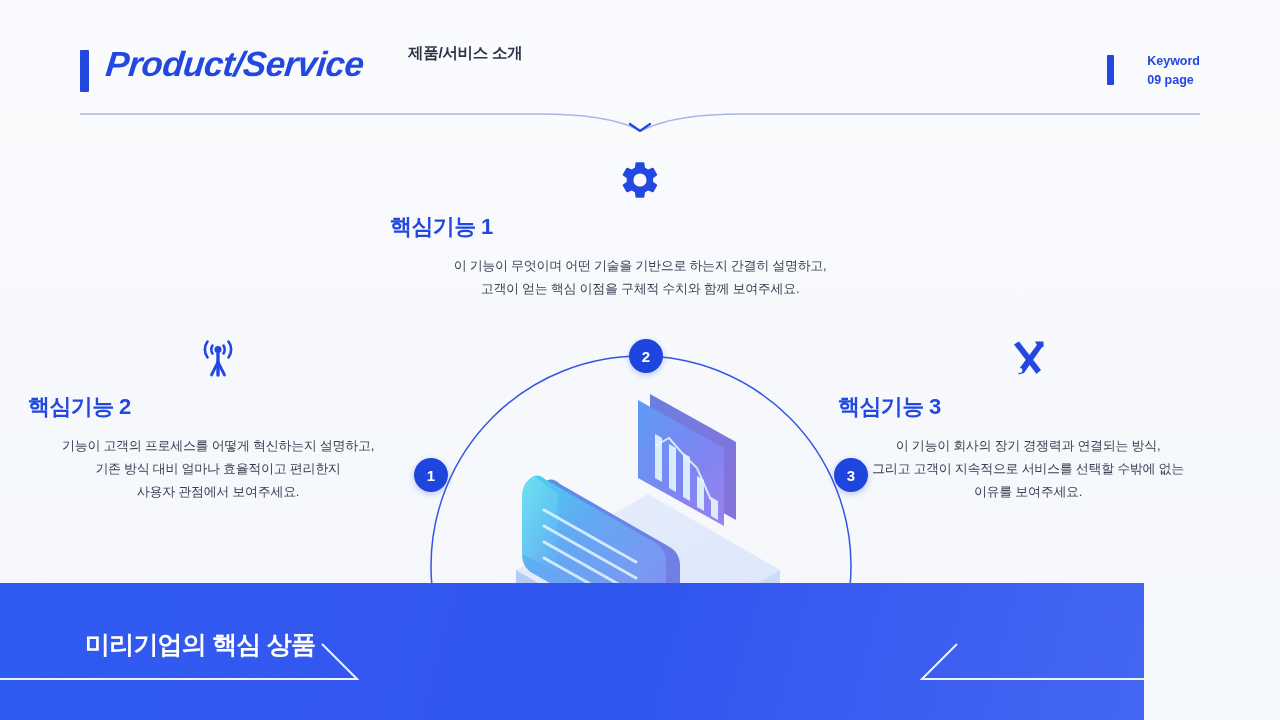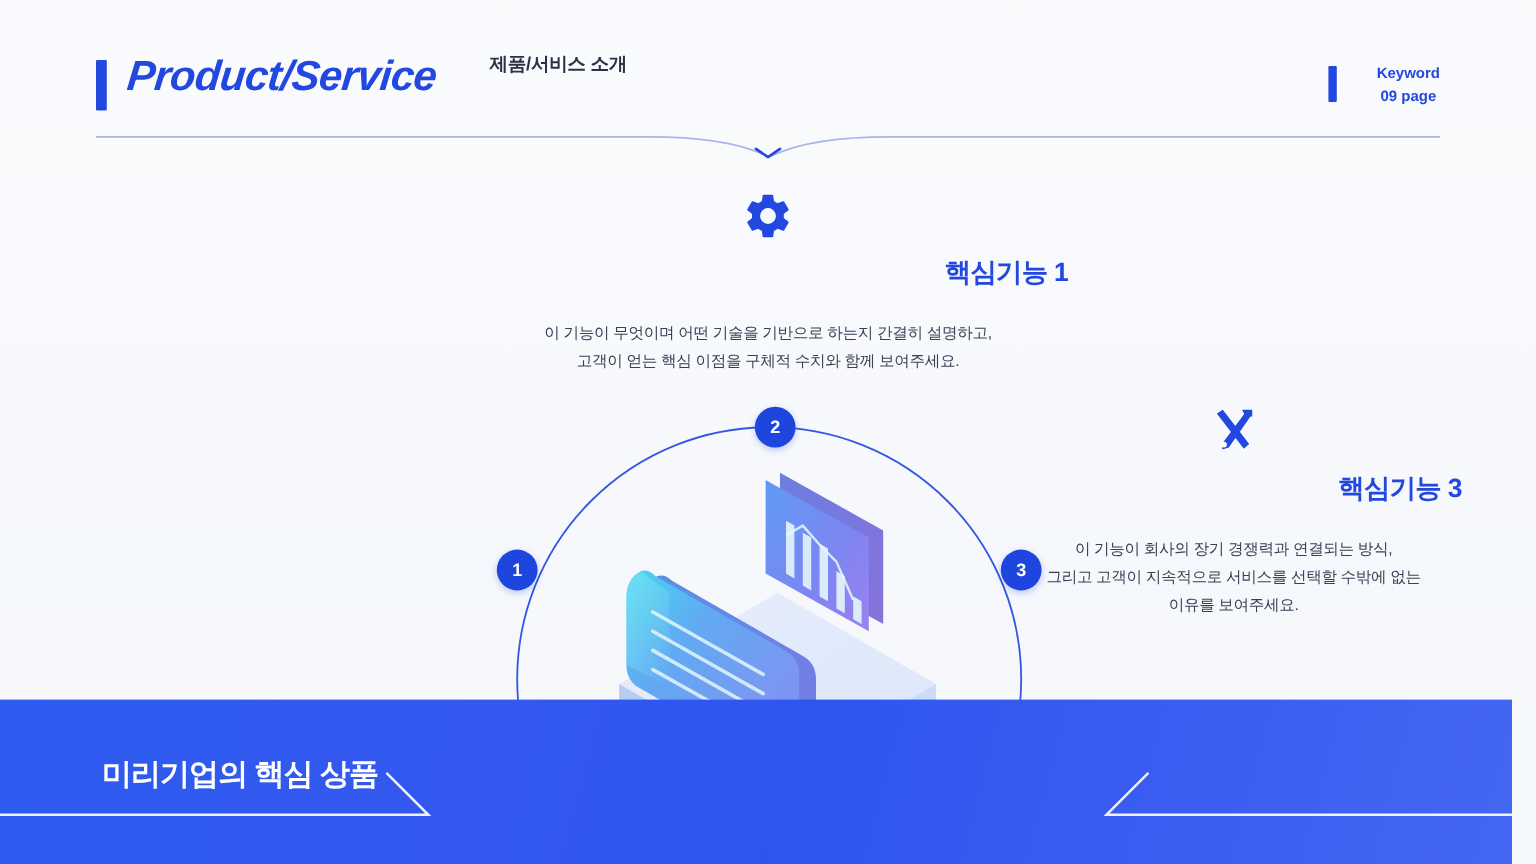--- a/index.html
+++ b/index.html
@@ -59,21 +59,21 @@
   .kw-accent {
     position: absolute;
     left: 1107px; top: 55px;
     width: 7px; height: 30px;
     background: #2348e0;
     border-radius: 1px;
   }
   .kw-text {
     position: absolute;
     right: 80px; top: 52px;
-    text-align: center;
+    text-align: left;
     color: #2348e0;
     font-size: 12.5px;
     font-weight: 700;
     line-height: 1.55;
   }
   .divider-svg {
     position: absolute;
     left: 0; top: 98px;
     width: 1280px; height: 34px;
   }
@@ -105,28 +105,28 @@
   
   .feature { position: absolute; }
   .feature .icon-wrap {
     display: flex;
     justify-content: center;
     align-items: flex-end;
     height: 44px;
   }
   .feature .f-title {
     margin-top: 10px;
-    text-align: right;
+    text-align: left;
     font-size: 22px;
     font-weight: 800;
     color: #2348e0;
     letter-spacing: -0.6px;
   }
   .feature .f-desc {
-    margin-top: 24px;
+    margin-top: 12px;
     text-align: center;
     font-size: 13px;
     line-height: 1.78;
     color: #3a4054;
     letter-spacing: -0.3px;
     white-space: pre-line;
   }
   .feature-top   { left: 390px; top: 158px; width: 500px; }
   .feature-left  { left: 28px;  top: 338px; width: 380px; }
   .feature-right { left: 838px; top: 338px; width: 380px; }
@@ -135,21 +135,21 @@
   .illus {
     position: absolute;
     left: 498px; top: 372px;
     width: 300px; height: 320px;
   }
 
   
   .banner {
     position: absolute;
     left: 0; top: 583px;
-    width: 1260px; height: 137px;
+    width: 1144px; height: 137px;
     background: linear-gradient(105deg, #2d5bf0 0%, #3458ef 30%, #2f55ef 52%, #3a5cf0 75%, #4467f2 100%);
     overflow: hidden;
   }
   .banner-label {
     position: absolute;
     top: 45px;
     font-size: 25px;
     font-weight: 800;
     color: #ffffff;
     letter-spacing: -0.8px;
@@ -197,20 +197,39 @@
     <div class="icon-wrap">
       <svg width="44" height="44" viewBox="0 0 24 24" fill="#2348e0">
         <path d="M19.14 12.94a7.4 7.4 0 0 0 .06-.94 7.4 7.4 0 0 0-.06-.94l2.03-1.58a.5.5 0 0 0 .12-.64l-1.92-3.32a.5.5 0 0 0-.6-.22l-2.39.96a7 7 0 0 0-1.63-.94l-.36-2.54a.5.5 0 0 0-.5-.42h-3.84a.5.5 0 0 0-.5.42l-.36 2.54c-.59.24-1.13.56-1.63.94l-2.39-.96a.5.5 0 0 0-.6.22L2.65 8.84a.5.5 0 0 0 .12.64l2.03 1.58a7.4 7.4 0 0 0 0 1.88l-2.03 1.58a.5.5 0 0 0-.12.64l1.92 3.32c.12.22.38.3.6.22l2.39-.96c.5.38 1.04.7 1.63.94l.36 2.54a.5.5 0 0 0 .5.42h3.84a.5.5 0 0 0 .5-.42l.36-2.54c.59-.24 1.13-.56 1.63-.94l2.39.96c.22.08.48 0 .6-.22l1.92-3.32a.5.5 0 0 0-.12-.64zM12 15.6A3.6 3.6 0 1 1 15.6 12 3.6 3.6 0 0 1 12 15.6z"></path>
       </svg>
     </div>
     <div class="f-title">핵심기능 1</div>
     <div class="f-desc">이 기능이 무엇이며 어떤 기술을 기반으로 하는지 간결히 설명하고,
 고객이 얻는 핵심 이점을 구체적 수치와 함께 보여주세요.</div>
   </div>
 
+  <div class="feature feature-left">
+    <div class="icon-wrap">
+      <svg width="46" height="42" viewBox="0 0 46 42">
+        <g fill="none" stroke="#2348e0" stroke-width="2.6" stroke-linecap="round">
+          <path d="M17.5 13.5a7.5 7.5 0 0 1 0-8"></path>
+          <path d="M28.5 5.5a7.5 7.5 0 0 1 0 8"></path>
+          <path d="M12.5 17.5a13.5 13.5 0 0 1 0-16"></path>
+          <path d="M33.5 1.5a13.5 13.5 0 0 1 0 16"></path>
+        </g>
+        <circle cx="23" cy="9.5" r="3.6" fill="#2348e0"></circle>
+        <path d="M23 13.5 L23 35" stroke="#2348e0" stroke-width="3.4" stroke-linecap="round" fill="none"></path>
+        <path d="M16.5 35 L23 22 L29.5 35" stroke="#2348e0" stroke-width="2.8" stroke-linecap="round" stroke-linejoin="round" fill="none"></path>
+      </svg>
+    </div>
+    <div class="f-title">핵심기능 2</div>
+    <div class="f-desc">기능이 고객의 프로세스를 어떻게 혁신하는지 설명하고,
+기존 방식 대비 얼마나 효율적이고 편리한지
+사용자 관점에서 보여주세요.</div>
+  </div>
 
   <div class="feature feature-right">
     <div class="icon-wrap">
       <svg width="46" height="42" viewBox="0 0 46 42">
         <g fill="#2348e0">
           <path d="M9 4.5 L14 1.5 L36 30 L31.5 34 Z"></path>
           <path d="M34.5 1.5 L38.5 5 L19 33 L13.5 34.5 L14 29 Z"></path>
           <path d="M30 1.5 L38.5 1.5 L38.5 7 L33 7 Z"></path>
         </g>
         <circle cx="15" cy="30.5" r="2.4" fill="#ffffff"></circle>

